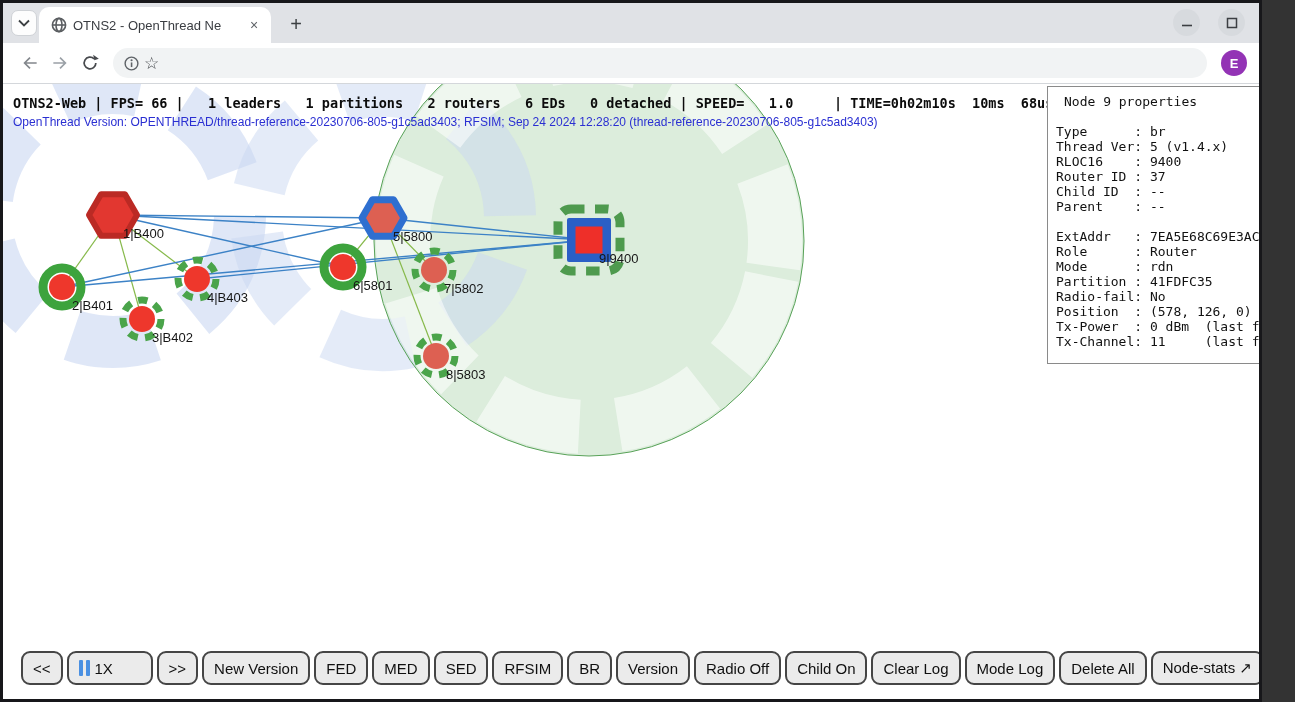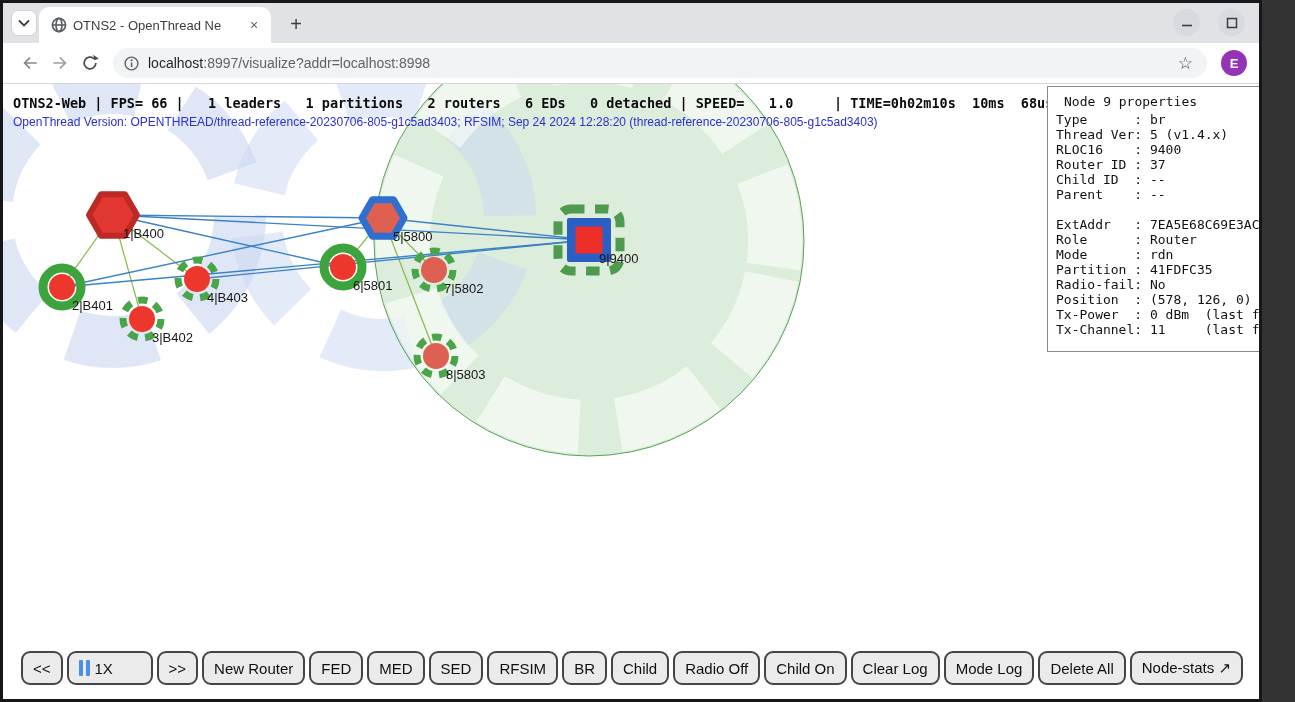--- a/index.html
+++ b/index.html
@@ -24,21 +24,21 @@
   .url .host{color:#1f2125;}
   .url .rest{color:#5f6368;}
   .star{font-size:17px;color:#4a4d51;padding:0 4px;cursor:pointer;}
   .avatar{width:26px;height:26px;border-radius:50%;background:#9333b5;color:#fff;font-size:13px;font-weight:bold;display:flex;align-items:center;justify-content:center;margin-right:12px;cursor:pointer;flex:0 0 auto;}
   
   .content{position:relative;width:1289px;height:615px;background:#fff;overflow:hidden;}
   .canvas{position:absolute;left:0;top:0;width:1289px;height:615px;}
   .status1{position:absolute;left:10px;top:11px;font-family:"DejaVu Sans Mono",monospace;font-weight:bold;font-size:13.5px;color:#0c0c0c;white-space:pre;}
   .status2{position:absolute;left:10px;top:31px;font-size:12px;color:#2a2fd2;white-space:pre;}
   .props{position:absolute;left:1044px;top:2px;width:243px;background:#fff;border:1px solid #8a8a8a;padding:7px 8px 14px 8px;font-family:"DejaVu Sans Mono",monospace;font-size:13px;line-height:15px;color:#111;}
-  .props .ptitle{white-space:pre;margin-bottom:3px;padding-left:8px;}
+  .props .ptitle{white-space:pre;margin-bottom:15px;padding-left:8px;}
   .props .pbody{white-space:pre;}
   
   .simbar{position:absolute;left:18px;bottom:14px;display:flex;gap:4px;}
   .tb{height:34px;background:#ebebeb;border:2px solid #454545;border-radius:9px;font-family:"Liberation Sans",sans-serif;font-size:15px;color:#101010;display:flex;align-items:center;padding:0 10px;cursor:pointer;white-space:nowrap;}
   .tb .bars{display:inline-flex;gap:3px;margin-right:5px;}
   .tb .bars i{display:block;width:4px;height:16px;background:#4a90e2;border-radius:1px;}
   .tb.speed{min-width:86px;justify-content:flex-start;align-items:center;}
 </style>
 </head>
 <body>
@@ -91,21 +91,20 @@
           <path d="M19 12a7 7 0 1 1-2.1-5" fill="none" stroke="#47494d" stroke-width="2.1"></path>
           <polygon points="15.8,2.2 17.2,8.6 22.6,6.9" fill="#47494d"></polygon>
         </svg>
     </div>
     <div class="omnibox">
       <svg width="17" height="17" viewBox="0 0 24 24">
         <circle cx="12" cy="12" r="9" fill="none" stroke="#5f6368" stroke-width="2"></circle>
         <rect x="11" y="10.5" width="2.2" height="6.5" fill="#5f6368"></rect>
         <circle cx="12.1" cy="7.4" r="1.5" fill="#5f6368"></circle>
       </svg>
-      <span class="url"><span class="host">localhost</span><span class="rest">:8997/visualize?addr=localhost:8998</span></span>
       <span class="star">☆</span>
     </div>
     <div class="avatar">E</div>
   </div>
 
   <div class="content">
     <svg class="canvas" id="net-canvas" viewBox="0 86 1289 615" preserveAspectRatio="none">
         <circle cx="586" cy="243" r="215" fill="#dcedDC"></circle>
         <circle cx="110" cy="217" r="127" fill="none" stroke="rgba(201,215,242,0.6)" stroke-width="52" stroke-dasharray="82 46" transform="rotate(14 110 217)"></circle>
         <circle cx="380" cy="220" r="127" fill="none" stroke="rgba(201,215,242,0.5)" stroke-width="52" stroke-dasharray="82 46" transform="rotate(-38 380 220)"></circle>
@@ -197,39 +196,39 @@
           <span class="bars">
             <i></i>
             <i></i>
           </span>
           <span>1X</span>
         </button>
         <button class="tb">
           <span>&gt;&gt;</span>
         </button>
         <button class="tb">
-          <span>New Router</span>
+          <span>New Version</span>
         </button>
         <button class="tb">
           <span>FED</span>
         </button>
         <button class="tb">
           <span>MED</span>
         </button>
         <button class="tb">
           <span>SED</span>
         </button>
         <button class="tb">
           <span>RFSIM</span>
         </button>
         <button class="tb">
           <span>BR</span>
         </button>
         <button class="tb">
-          <span>Child</span>
+          <span>Version</span>
         </button>
         <button class="tb">
           <span>Radio Off</span>
         </button>
         <button class="tb">
           <span>Child On</span>
         </button>
         <button class="tb">
           <span>Clear Log</span>
         </button>

